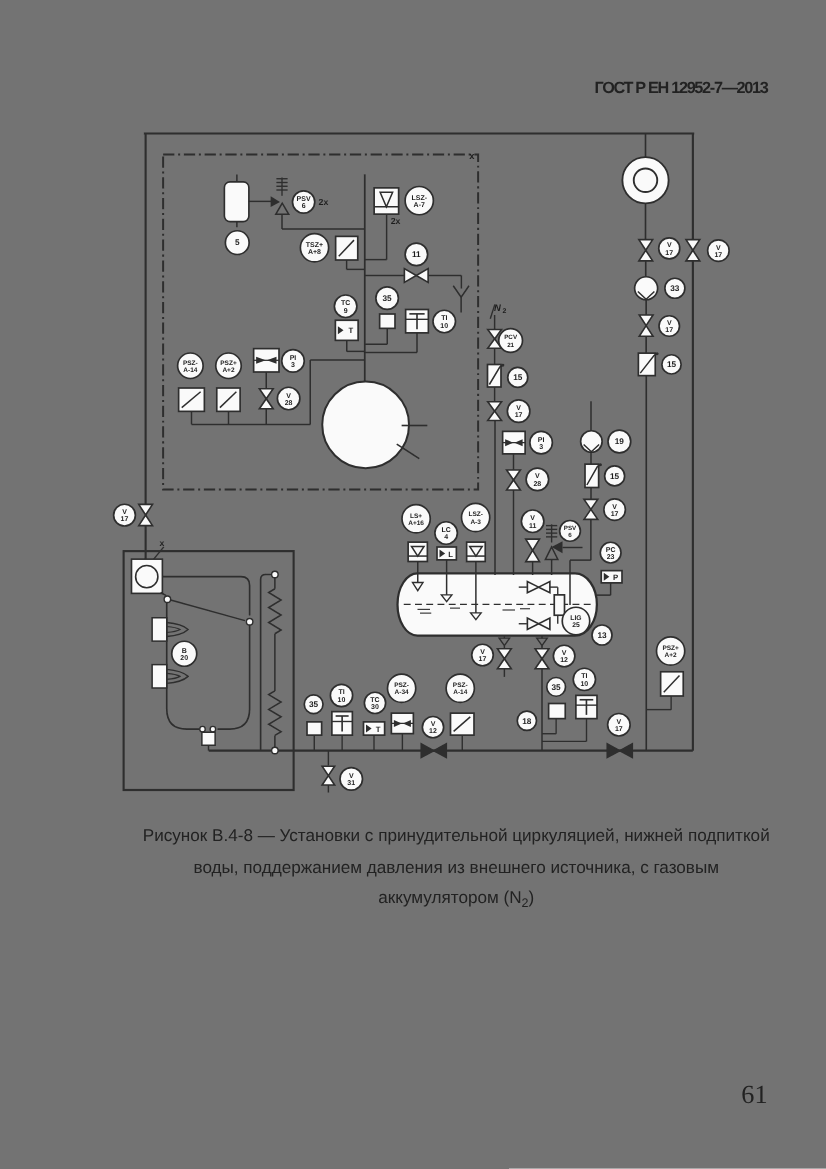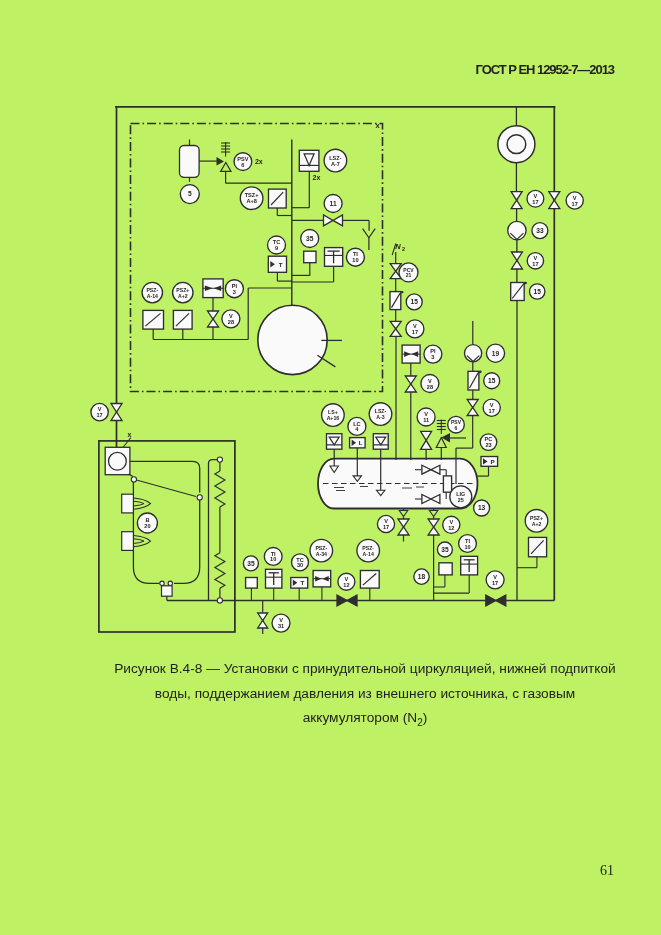--- a/index.html
+++ b/index.html
@@ -1,22 +1,22 @@
 <!DOCTYPE html>
 <html><head>
 <meta charset="utf-8">
 <style>
 html,body{margin:0;padding:0;background:#fafafa;}
-#page{position:relative;width:661px;height:935px;background:#bef264;overflow:hidden;}
+#page{position:relative;width:661px;height:935px;background:#737373;overflow:hidden;}
 .hdr{position:absolute;top:62px;left:0;width:614px;text-align:right;
  font-family:"Liberation Sans",sans-serif;font-size:13px;font-weight:bold;color:#222;letter-spacing:-1.05px;}
 .cap{position:absolute;top:657px;left:65px;width:600px;text-align:center;
  font-family:"Liberation Sans",sans-serif;font-size:13.7px;color:#222;line-height:24.5px;}
 .pg{position:absolute;top:863px;left:560px;width:54px;text-align:right;
- font-family:"Liberation Serif",serif;font-size:14px;color:#222;}
+ font-family:"Liberation Serif",serif;font-size:21px;color:#222;}
 sub{font-size:10px;}
 </style>
 </head>
 <body>
 <div id="page">
 <div class="hdr">ГОСТ Р ЕН 12952-7—2013</div>
 <svg width="661" height="935" viewBox="0 0 661 935" xmlns="http://www.w3.org/2000/svg">
 <defs>
         <filter id="soft" x="-2%" y="-2%" width="104%" height="104%">
           <feGaussianBlur stdDeviation="0.35"></feGaussianBlur>

